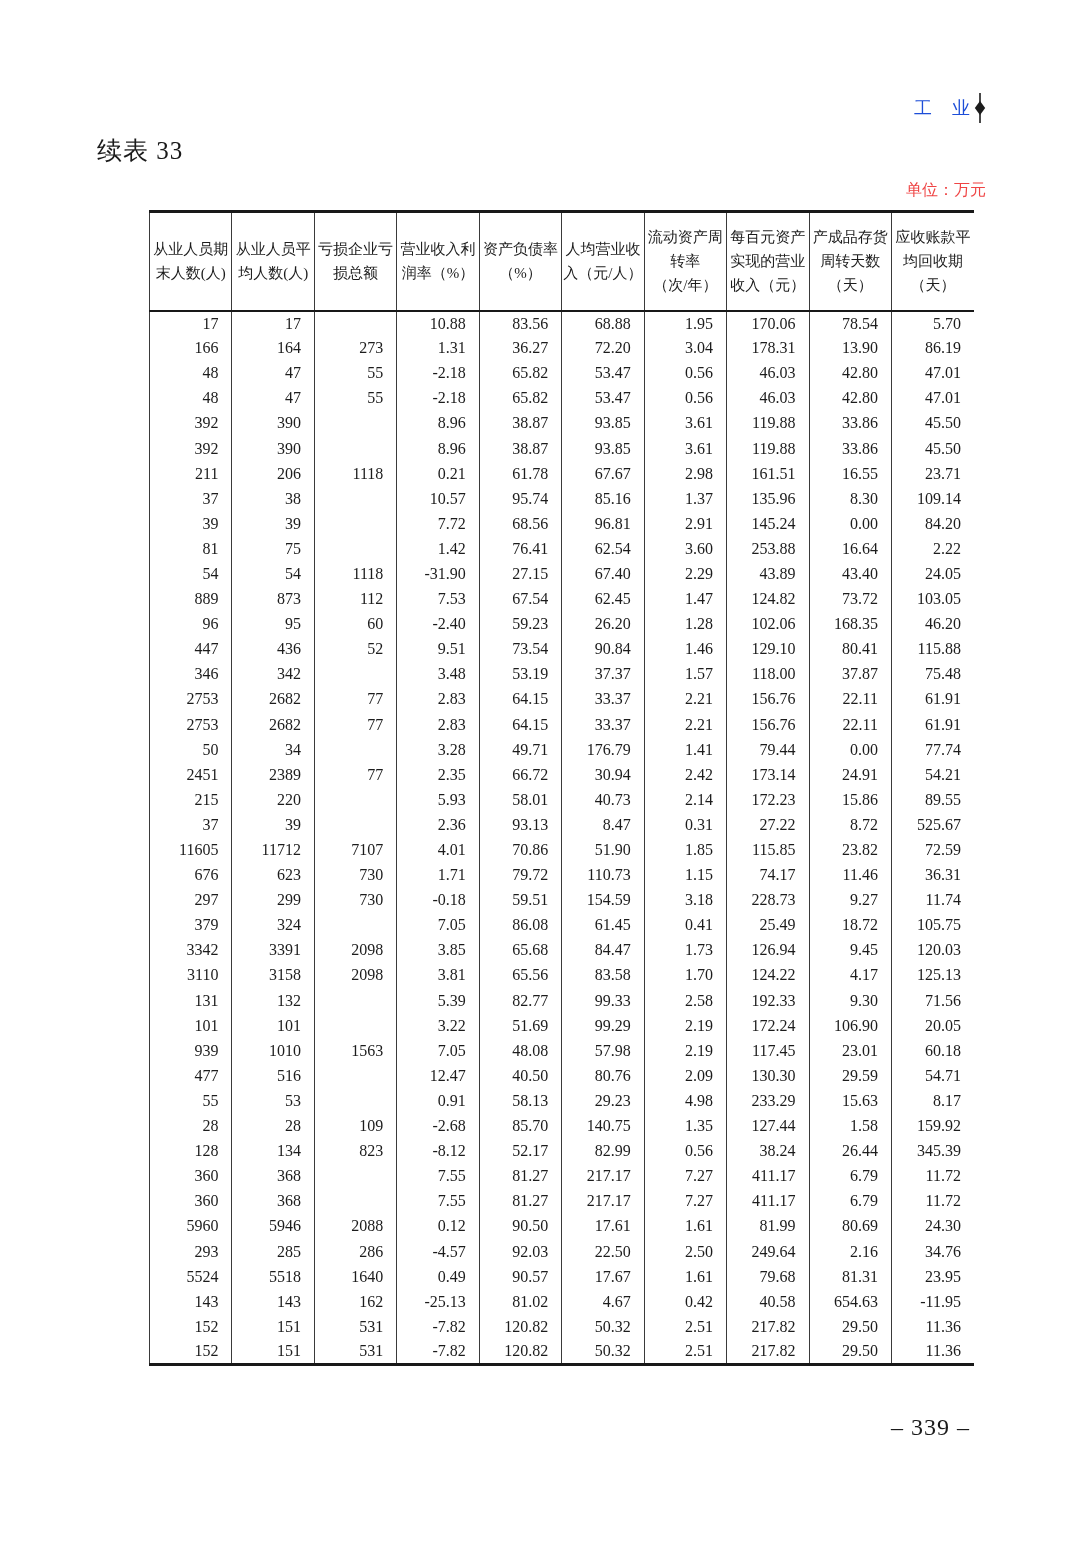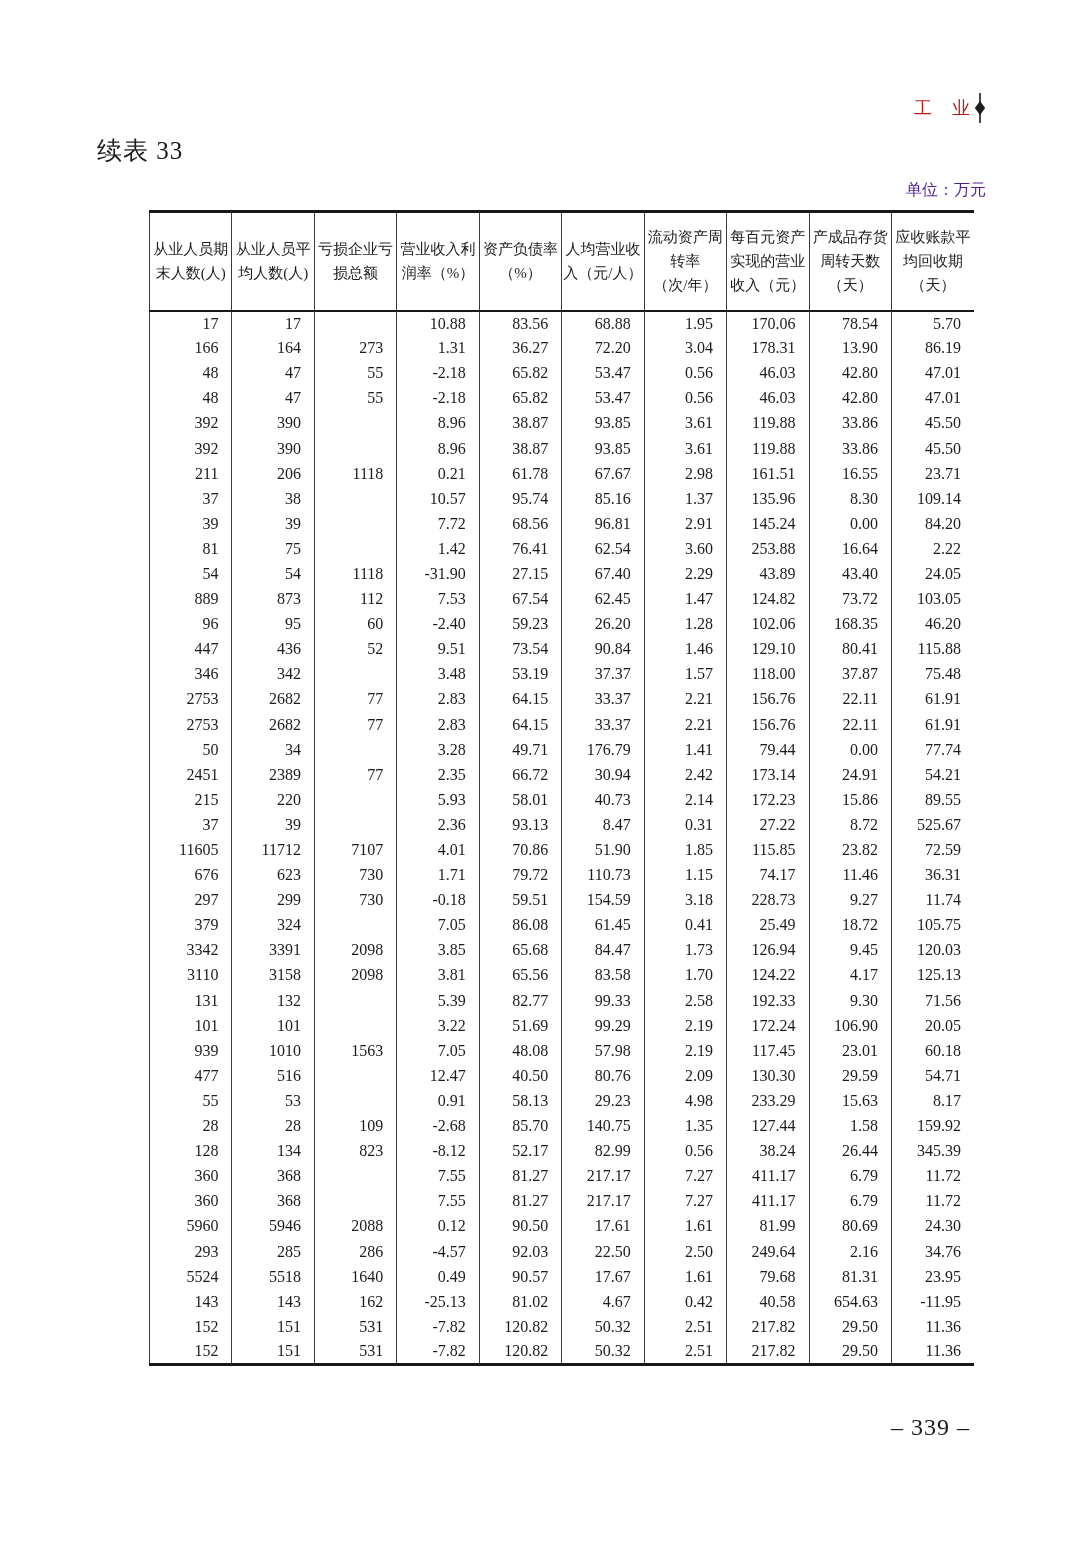--- a/index.html
+++ b/index.html
@@ -14,21 +14,21 @@
     overflow: hidden;
   }
   
   .section-header {
     position: absolute;
     top: 92px;
     right: 104px;
     display: flex;
     align-items: center;
     font-size: 18px;
-    color: #b91c1c;
+    color: #1d4ed8;
   }
   .section-label {
     letter-spacing: 20px;
     margin-right: -16px; 
     white-space: nowrap;
   }
   .section-mark { display: inline-block; line-height: 0; }
   
   .table-title {
     position: absolute;
@@ -37,21 +37,21 @@
     font-size: 25px;
     letter-spacing: 1px;
     color: #1a1a1a;
   }
   
   .unit-label {
     position: absolute;
     top: 180px;
     right: 104px;
     font-size: 16px;
-    color: #4c1d95;
+    color: #ef4444;
   }
   
   .stats-table-wrap {
     position: absolute;
     left: 103px;
     top: 210px;
     width: 871px;
     padding-left: 46px;
   }
   table.stats-table {

